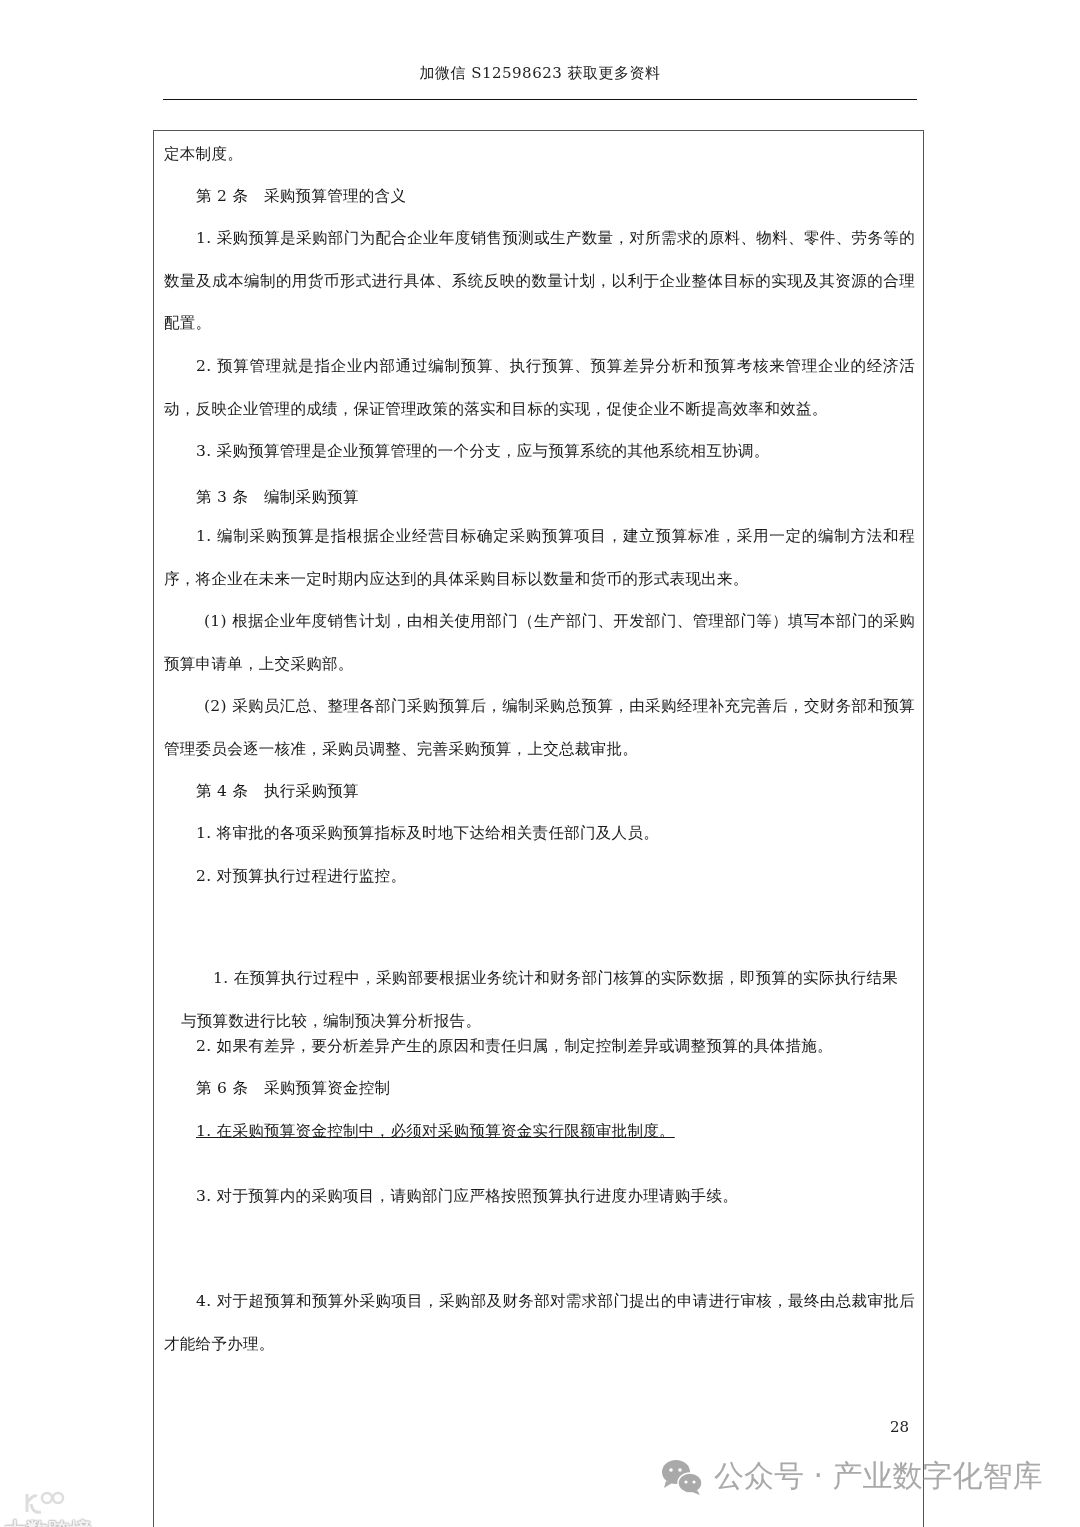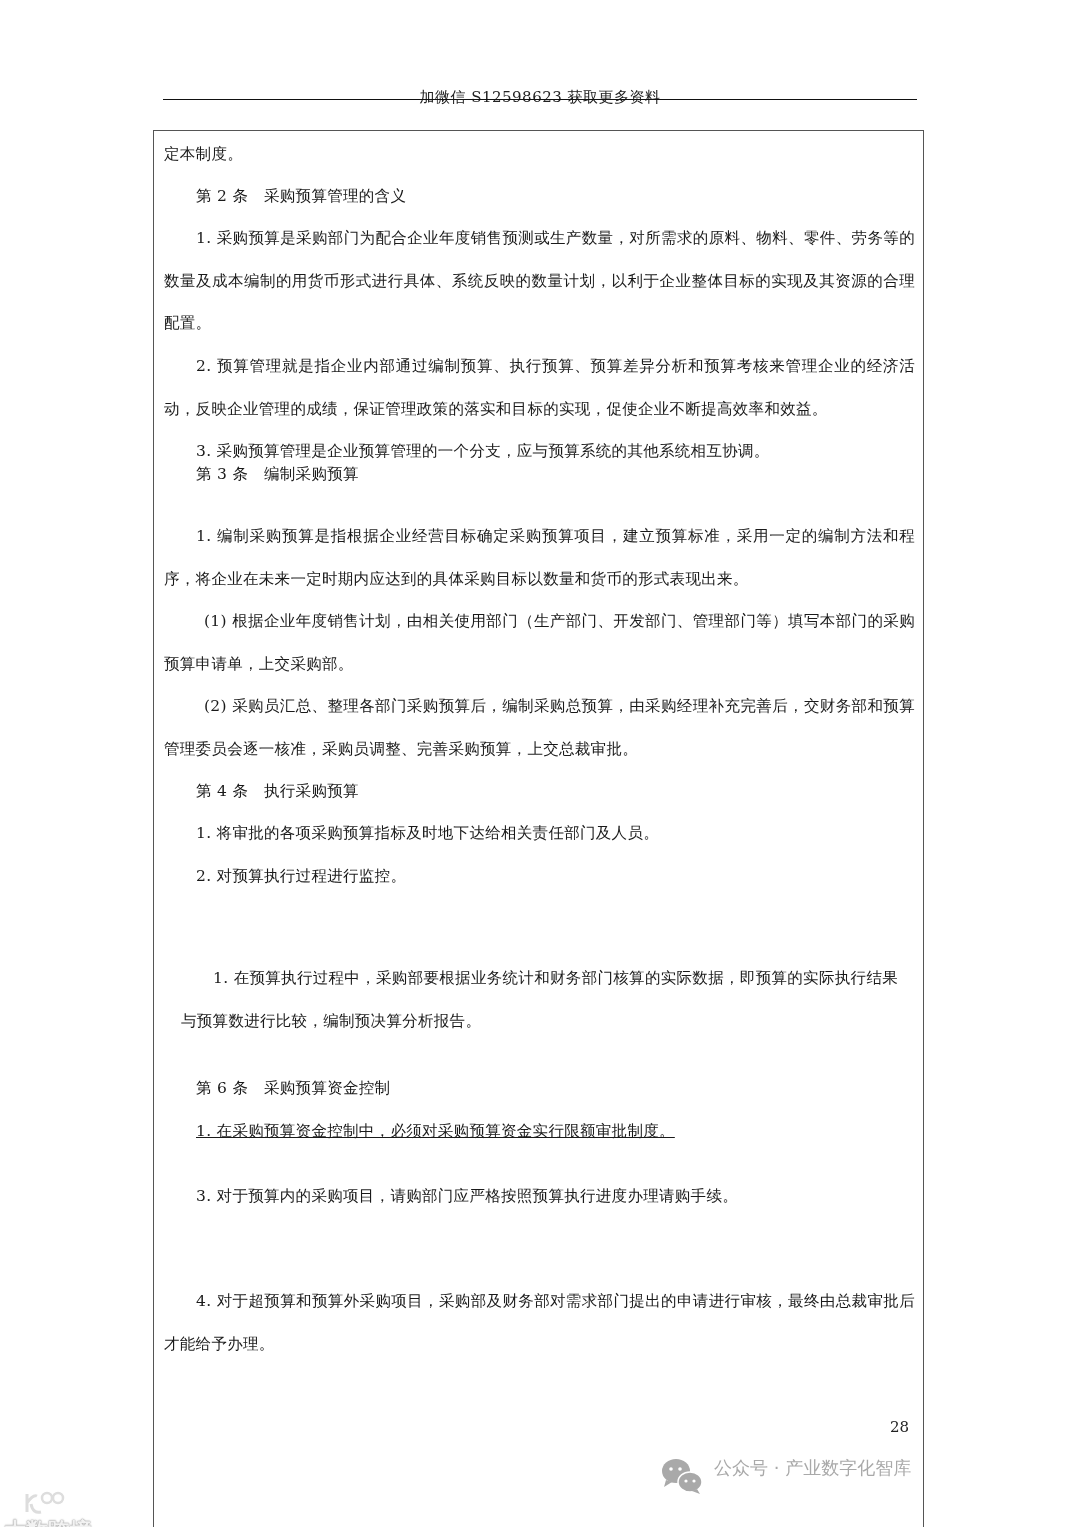--- a/index.html
+++ b/index.html
@@ -1,56 +1,57 @@
 <!DOCTYPE html>
 <html><head>
 <meta charset="utf-8">
 <style>
   html, body { margin: 0; padding: 0; background: #ffffff; }
   body { width: 1080px; height: 1527px; position: relative; overflow: hidden;
          font-family: "DejaVu Serif", "Liberation Serif", serif; color: #1a1a1a; }
-  .header-text { position: absolute; top: 88px; left: 0; width: 1080px; text-align: center;
+  .header-text { position: absolute; top: 64px; left: 0; width: 1080px; text-align: center;
                  font-size: 15px; color: #222; letter-spacing: 0.5px; }
   .header-rule { position: absolute; top: 99px; left: 163px; width: 754px; height: 0;
                  border-top: 1.5px solid #111; }
   .content-box { position: absolute; top: 130px; left: 153px; width: 771px; height: 1474px;
                  border: 1.5px solid #555; box-sizing: border-box; }
   .para { position: absolute; left: 10px; right: 8px; font-size: 15.5px; line-height: 42.5px;
           letter-spacing: 0.3px; text-align: justify; }
   .indent { text-indent: 32px; }
   .indent-sub { text-indent: 40px; }
   .page-number { position: absolute; top: 1418px; left: 890px; font-size: 15px; color: #222; }
-  .wm-right { position: absolute; top: 1456px; left: 660px; display: flex; align-items: flex-start;
-              font-family: "DejaVu Sans", "Liberation Sans", sans-serif; font-size: 18px; color: #a9a9a9; }
+  .wm-right { position: absolute; top: 1456px; left: 660px; display: flex; align-items: flex-end;
+              font-family: "DejaVu Sans", "Liberation Sans", sans-serif; font-size: 30px; color: #a9a9a9; }
   .wm-right .wechat-icon { width: 44px; height: 40px; margin-right: 10px; }
   .wm-left { position: absolute; top: 1490px; left: 4px; display: flex; align-items: center;
              font-family: "DejaVu Sans", "Liberation Sans", sans-serif; font-size: 22px; color: #f2f2f2;
              text-shadow: 0 0 2px #999, 0 0 1px #888; font-weight: bold; flex-direction: column; }
   .wm-left .logo-icon { width: 44px; height: 26px; margin-right: 6px; }
 </style>
 </head>
 <body>
 
 <div class="header-text">加微信 S12598623  获取更多资料</div>
 <div class="header-rule"></div>
 
 <div class="content-box">
   <p class="para" style="top:2px;margin:0;">定本制度。</p>
   <p class="para indent" style="top:44px;margin:0;">第 2 条　采购预算管理的含义</p>
   <p class="para indent" style="top:86px;margin:0;">1. 采购预算是采购部门为配合企业年度销售预测或生产数量，对所需求的原料、物料、零件、劳务等的数量及成本编制的用货币形式进行具体、系统反映的数量计划，以利于企业整体目标的实现及其资源的合理配置。</p>
   <p class="para indent" style="top:214px;margin:0;">2. 预算管理就是指企业内部通过编制预算、执行预算、预算差异分析和预算考核来管理企业的经济活动，反映企业管理的成绩，保证管理政策的落实和目标的实现，促使企业不断提高效率和效益。</p>
   <p class="para indent" style="top:299px;margin:0;">3. 采购预算管理是企业预算管理的一个分支，应与预算系统的其他系统相互协调。</p>
-  <p class="para indent" style="top:322px;margin:0;">第 3 条　编制采购预算</p>
+  <p class="para indent" style="top:345px;margin:0;">第 3 条　编制采购预算</p>
   <p class="para indent" style="top:384px;margin:0;">1. 编制采购预算是指根据企业经营目标确定采购预算项目，建立预算标准，采用一定的编制方法和程序，将企业在未来一定时期内应达到的具体采购目标以数量和货币的形式表现出来。</p>
   <p class="para indent-sub" style="top:469px;margin:0;">(1) 根据企业年度销售计划，由相关使用部门（生产部门、开发部门、管理部门等）填写本部门的采购预算申请单，上交采购部。</p>
   <p class="para indent-sub" style="top:554px;margin:0;">(2) 采购员汇总、整理各部门采购预算后，编制采购总预算，由采购经理补充完善后，交财务部和预算管理委员会逐一核准，采购员调整、完善采购预算，上交总裁审批。</p>
   <p class="para indent" style="top:639px;margin:0;">第 4 条　执行采购预算</p>
   <p class="para indent" style="top:681px;margin:0;">1. 将审批的各项采购预算指标及时地下达给相关责任部门及人员。</p>
   <p class="para indent" style="top:724px;margin:0;">2. 对预算执行过程进行监控。</p>
   <p class="para indent" style="top:809px;margin:17px;">1. 在预算执行过程中，采购部要根据业务统计和财务部门核算的实际数据，即预算的实际执行结果与预算数进行比较，编制预决算分析报告。</p>
+  <p class="para indent" style="top:894px;margin:0;">2. 如果有差异，要分析差异产生的原因和责任归属，制定控制差异或调整预算的具体措施。</p>
   <p class="para indent" style="top:936px;margin:0;">第 6 条　采购预算资金控制</p>
   <p class="para indent" style="top:979px;margin:0;text-decoration:underline;">1. 在采购预算资金控制中，必须对采购预算资金实行限额审批制度。</p>
   <p class="para indent" style="top:1044px;margin:0;">3. 对于预算内的采购项目，请购部门应严格按照预算执行进度办理请购手续。</p>
   <p class="para indent" style="top:1149px;margin:0;">4. 对于超预算和预算外采购项目，采购部及财务部对需求部门提出的申请进行审核，最终由总裁审批后才能给予办理。</p>
 </div>
 
 <div class="page-number">28</div>
 
 <div class="wm-right">
   <svg class="wechat-icon" viewBox="0 0 44 40">

